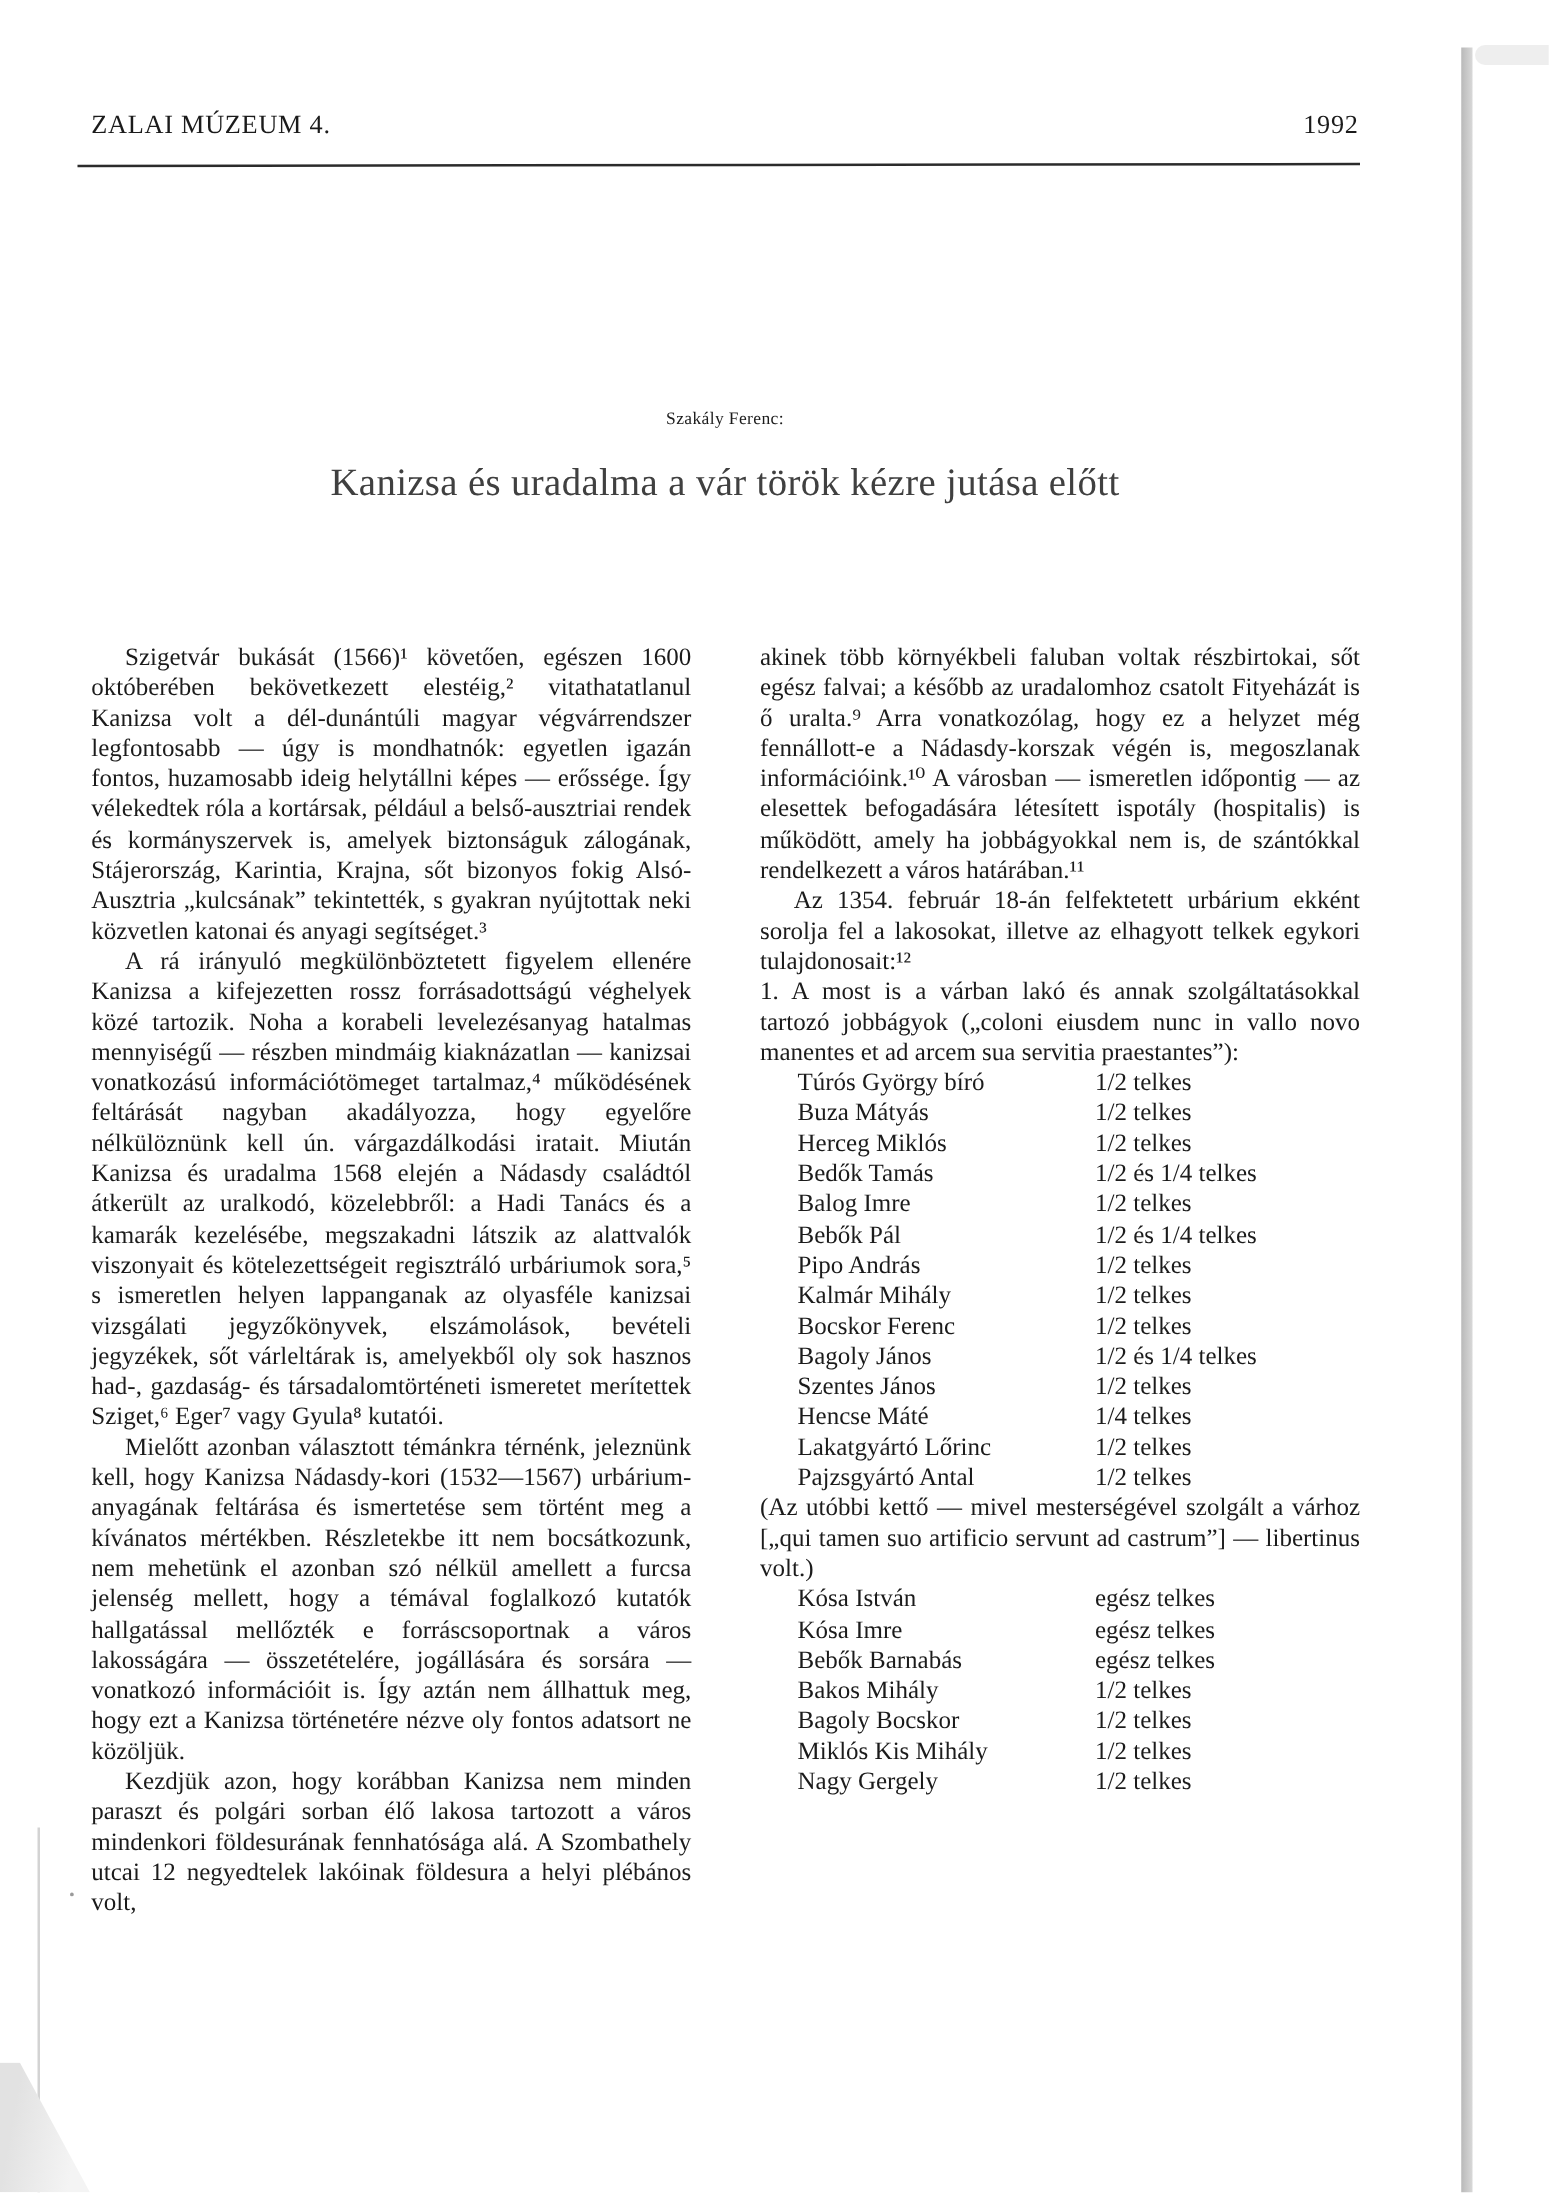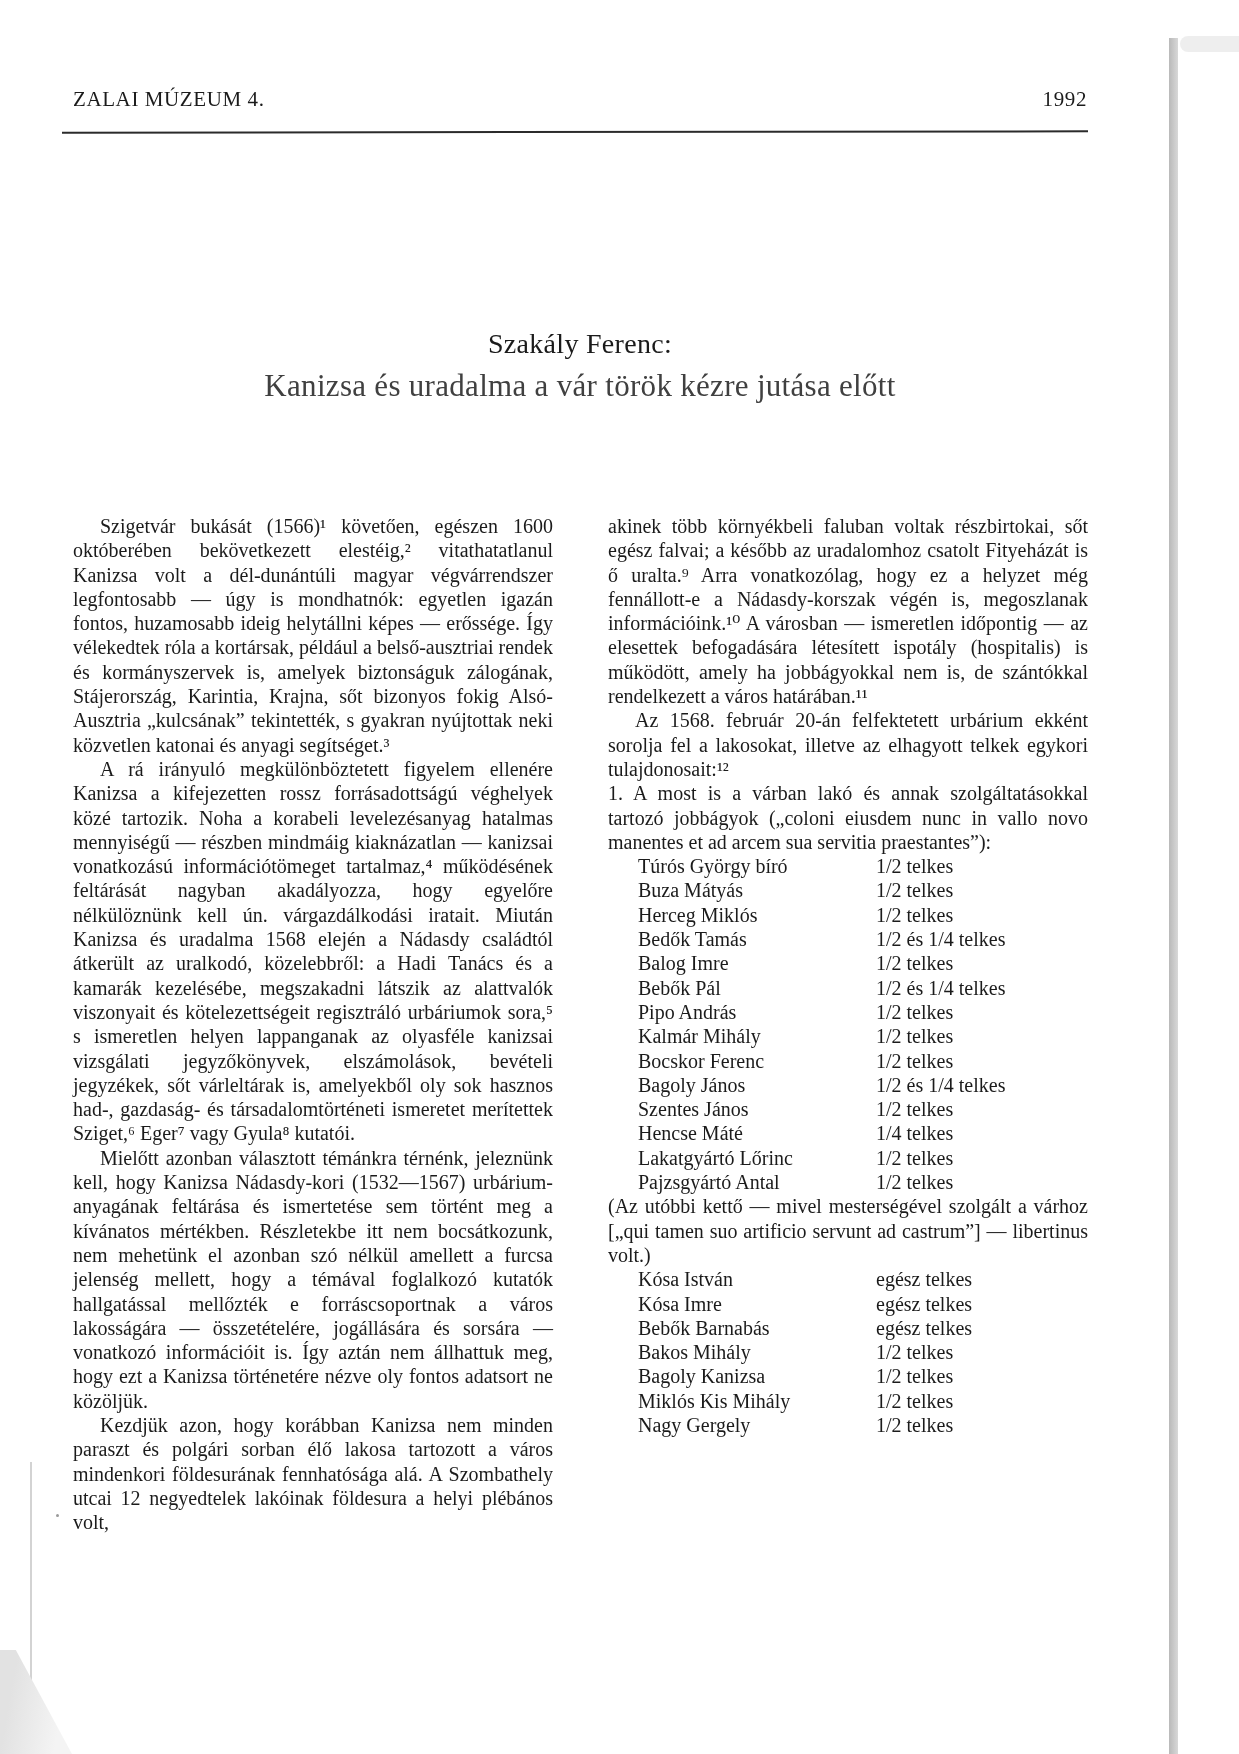--- a/index.html
+++ b/index.html
@@ -41,21 +41,21 @@
     background: #2b2b2b;
     transform: rotate(-0.08deg);
   }
   
   .author {
     position: absolute;
     left: 73px;
     top: 328px;
     width: 1014px;
     text-align: center;
-    font-size: 28px;
+    font-size: 14px;
     letter-spacing: 0.3px;
   }
   .title {
     position: absolute;
     left: 40px;
     top: 368px;
     width: 1080px;
     margin: 0;
     text-align: center;
     font-size: 31px;
@@ -165,21 +165,21 @@
 
   <main class="columns">
     <section class="col" id="col-left">
         <p class="para indent">Szigetvár bukását (1566)¹ követően, egészen 1600 októberében bekövetkezett elestéig,² vitathatatlanul Kanizsa volt a dél-dunántúli magyar végvárrendszer legfontosabb — úgy is mondhatnók: egyetlen igazán fontos, huzamosabb ideig helytállni képes — erőssége. Így vélekedtek róla a kortársak, például a belső-ausztriai rendek és kormányszervek is, amelyek biztonságuk zálogának, Stájerország, Karintia, Krajna, sőt bizonyos fokig Alsó-Ausztria „kulcsának” tekintették, s gyakran nyújtottak neki közvetlen katonai és anyagi segítséget.³</p>
         <p class="para indent">A rá irányuló megkülönböztetett figyelem ellenére Kanizsa a kifejezetten rossz forrásadottságú véghelyek közé tartozik. Noha a korabeli levelezésanyag hatalmas mennyiségű — részben mindmáig kiaknázatlan — kanizsai vonatkozású információtömeget tartalmaz,⁴ működésének feltárását nagyban akadályozza, hogy egyelőre nélkülöznünk kell ún. várgazdálkodási iratait. Miután Kanizsa és uradalma 1568 elején a Nádasdy családtól átkerült az uralkodó, közelebbről: a Hadi Tanács és a kamarák kezelésébe, megszakadni látszik az alattvalók viszonyait és kötelezettségeit regisztráló urbáriumok sora,⁵ s ismeretlen helyen lappanganak az olyasféle kanizsai vizsgálati jegyzőkönyvek, elszámolások, bevételi jegyzékek, sőt várleltárak is, amelyekből oly sok hasznos had-, gazdaság- és társadalomtörténeti ismeretet merítettek Sziget,⁶ Eger⁷ vagy Gyula⁸ kutatói.</p>
         <p class="para indent">Mielőtt azonban választott témánkra térnénk, jeleznünk kell, hogy Kanizsa Nádasdy-kori (1532—1567) urbárium-anyagának feltárása és ismertetése sem történt meg a kívánatos mértékben. Részletekbe itt nem bocsátkozunk, nem mehetünk el azonban szó nélkül amellett a furcsa jelenség mellett, hogy a témával foglalkozó kutatók hallgatással mellőzték e forráscsoportnak a város lakosságára — összetételére, jogállására és sorsára — vonatkozó információit is. Így aztán nem állhattuk meg, hogy ezt a Kanizsa történetére nézve oly fontos adatsort ne közöljük.</p>
         <p class="para indent">Kezdjük azon, hogy korábban Kanizsa nem minden paraszt és polgári sorban élő lakosa tartozott a város mindenkori földesurának fennhatósága alá. A Szombathely utcai 12 negyedtelek lakóinak földesura a helyi plébános volt,</p>
       </section>
     <section class="col" id="col-right">
         <p class="para">akinek több környékbeli faluban voltak részbirtokai, sőt egész falvai; a később az uradalomhoz csatolt Fityeházát is ő uralta.⁹ Arra vonatkozólag, hogy ez a helyzet még fennállott-e a Nádasdy-korszak végén is, megoszlanak információink.¹⁰ A városban — ismeretlen időpontig — az elesettek befogadására létesített ispotály (hospitalis) is működött, amely ha jobbágyokkal nem is, de szántókkal rendelkezett a város határában.¹¹</p>
-        <p class="para indent">Az 1568. február 20-án felfektetett urbárium ekként sorolja fel a lakosokat, illetve az elhagyott telkek egykori tulajdonosait:¹²</p>
+        <p class="para indent">Az 1354. február 18-án felfektetett urbárium ekként sorolja fel a lakosokat, illetve az elhagyott telkek egykori tulajdonosait:¹²</p>
         <p class="para">1. A most is a várban lakó és annak szolgáltatásokkal tartozó jobbágyok („coloni eiusdem nunc in vallo novo manentes et ad arcem sua servitia praestantes”):</p>
         <div class="tenant-list">
           <div class="tenant-row"><span class="tenant-name">Túrós György bíró</span><span class="tenant-plot">1/2 telkes</span></div>
           <div class="tenant-row"><span class="tenant-name">Buza Mátyás</span><span class="tenant-plot">1/2 telkes</span></div>
           <div class="tenant-row"><span class="tenant-name">Herceg Miklós</span><span class="tenant-plot">1/2 telkes</span></div>
           <div class="tenant-row"><span class="tenant-name">Bedők Tamás</span><span class="tenant-plot">1/2 és 1/4 telkes</span></div>
           <div class="tenant-row"><span class="tenant-name">Balog Imre</span><span class="tenant-plot">1/2 telkes</span></div>
           <div class="tenant-row"><span class="tenant-name">Bebők Pál</span><span class="tenant-plot">1/2 és 1/4 telkes</span></div>
           <div class="tenant-row"><span class="tenant-name">Pipo András</span><span class="tenant-plot">1/2 telkes</span></div>
           <div class="tenant-row"><span class="tenant-name">Kalmár Mihály</span><span class="tenant-plot">1/2 telkes</span></div>
@@ -189,21 +189,21 @@
           <div class="tenant-row"><span class="tenant-name">Hencse Máté</span><span class="tenant-plot">1/4 telkes</span></div>
           <div class="tenant-row"><span class="tenant-name">Lakatgyártó Lőrinc</span><span class="tenant-plot">1/2 telkes</span></div>
           <div class="tenant-row"><span class="tenant-name">Pajzsgyártó Antal</span><span class="tenant-plot">1/2 telkes</span></div>
         </div>
         <p class="para">(Az utóbbi kettő — mivel mesterségével szolgált a várhoz [„qui tamen suo artificio servunt ad castrum”] — libertinus volt.)</p>
         <div class="tenant-list">
           <div class="tenant-row"><span class="tenant-name">Kósa István</span><span class="tenant-plot">egész telkes</span></div>
           <div class="tenant-row"><span class="tenant-name">Kósa Imre</span><span class="tenant-plot">egész telkes</span></div>
           <div class="tenant-row"><span class="tenant-name">Bebők Barnabás</span><span class="tenant-plot">egész telkes</span></div>
           <div class="tenant-row"><span class="tenant-name">Bakos Mihály</span><span class="tenant-plot">1/2 telkes</span></div>
-          <div class="tenant-row"><span class="tenant-name">Bagoly Kanizsa</span><span class="tenant-plot">1/2 telkes</span></div>
+          <div class="tenant-row"><span class="tenant-name">Bagoly Bocskor</span><span class="tenant-plot">1/2 telkes</span></div>
           <div class="tenant-row"><span class="tenant-name">Miklós Kis Mihály</span><span class="tenant-plot">1/2 telkes</span></div>
           <div class="tenant-row"><span class="tenant-name">Nagy Gergely</span><span class="tenant-plot">1/2 telkes</span></div>
         </div>
       </section>
   </main>
 
   <div class="scan-strip-right"></div>
   <div class="scan-smudge-top"></div>
   <div class="scan-line-left"></div>
   <div class="scan-corner-bottom-left"></div>

